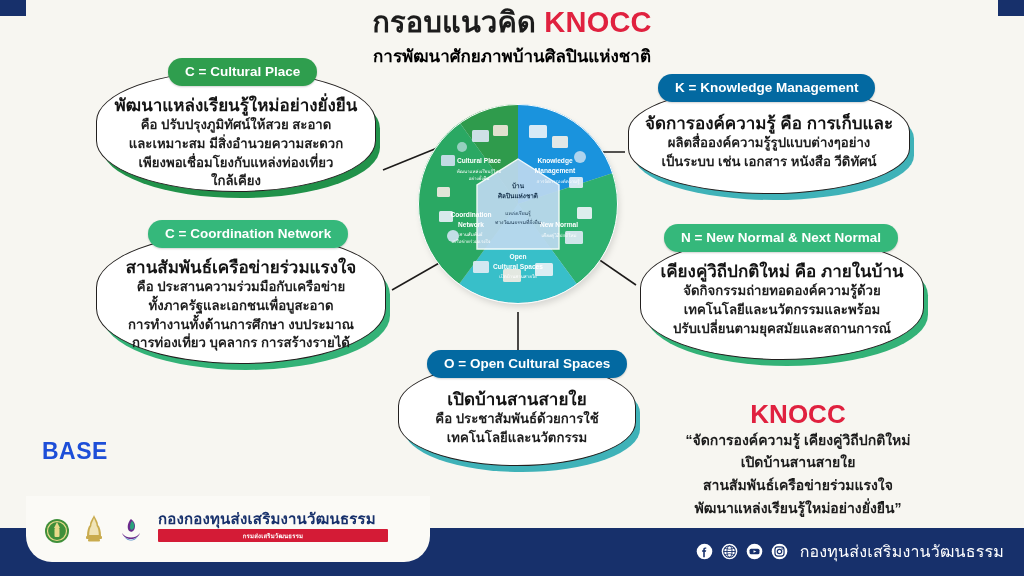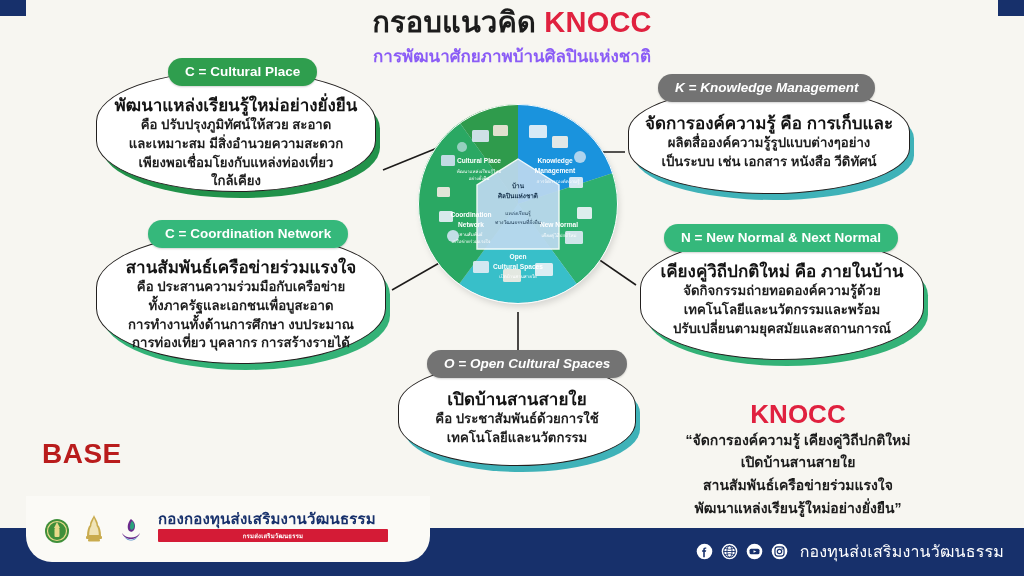--- a/index.html
+++ b/index.html
@@ -14,21 +14,21 @@
 
   
   .navy-strip{position:absolute;background:#17306b;}
   .top-left-strip{left:0;top:0;width:26px;height:16px;}
   .top-right-strip{right:0;top:0;width:26px;height:16px;}
 
   
   .header{position:absolute;left:0;top:6px;width:1024px;text-align:center;}
   .title1{font-size:29px;font-weight:bold;color:#1c1c1c;letter-spacing:.2px;line-height:1.15;}
   .title1 .knocc{color:#e0213f;}
-  .title2{font-size:17px;font-weight:bold;color:#8b5cf6;margin-top:3px;}
+  .title2{font-size:17px;font-weight:bold;color:#000000;margin-top:3px;}
 
   
   .wheel-wrap{position:absolute;left:417px;top:103px;width:206px;height:206px;}
   .wheel-shadow{position:absolute;left:4px;top:6px;width:198px;height:198px;border-radius:50%;
     background:rgba(0,0,0,.13);filter:blur(3px);}
   .wheel{position:absolute;left:0;top:0;width:202px;height:202px;}
 
   
   .lines{position:absolute;left:0;top:0;width:1024px;height:576px;pointer-events:none;}
 
@@ -49,21 +49,21 @@
   .bubble.sh-teal:before{background:#3fb2b8;}
 
   .chip{
     position:absolute;z-index:3;
     padding:6px 17px 7px 17px;border-radius:18px;
     color:#ffffff;font-size:13.5px;font-weight:bold;white-space:nowrap;
     box-shadow:0 1px 2px rgba(0,0,0,.18);
   }
   .chip.green{background:#2f9e4e;}
   .chip.mgreen{background:#35b87b;}
-  .chip.teal{background:#737373;font-style:italic;}
+  .chip.teal{background:#0369a1;}
 
   .bd-head{font-size:17px;font-weight:bold;color:#141414;line-height:1.25;}
   .bd-body{font-size:13.2px;font-weight:bold;color:#1d1d1d;line-height:1.42;}
   .bd-pad{padding:0 20px;text-align:center;}
 
   
   #card-cultural{left:96px;top:70px;width:290px;}
   #card-cultural .bubble{width:280px;height:122px;padding:24px 8px 10px;}
   #card-cultural .chip{left:72px;top:-12px;}
 
@@ -77,21 +77,21 @@
 
   #card-newnormal{left:640px;top:236px;width:294px;}
   #card-newnormal .bubble{width:284px;height:124px;padding:24px 6px 8px;}
   #card-newnormal .chip{left:24px;top:-12px;}
 
   #card-open{left:398px;top:362px;width:248px;}
   #card-open .bubble{width:238px;height:104px;padding:26px 6px 8px;}
   #card-open .chip{left:29px;top:-12px;}
 
   
-  #base-label{position:absolute;left:42px;top:438px;font-size:28px;font-weight:bold;color:#b91c1c;letter-spacing:.5px;}
+  #base-label{position:absolute;left:42px;top:438px;font-size:23px;font-weight:bold;color:#1d4ed8;letter-spacing:.5px;}
 
   
   #summary{position:absolute;left:648px;top:400px;width:300px;text-align:center;}
   #summary .s-title{font-size:26px;font-weight:bold;color:#e0213f;line-height:1.1;}
   #summary .s-line{font-size:14px;font-weight:bold;color:#1c1c1c;line-height:1.62;}
 
   
   .footer{position:absolute;left:0;bottom:0;width:1024px;height:48px;background:#17306b;}
   .footer-left-panel{
     position:absolute;left:26px;bottom:14px;width:404px;height:66px;

